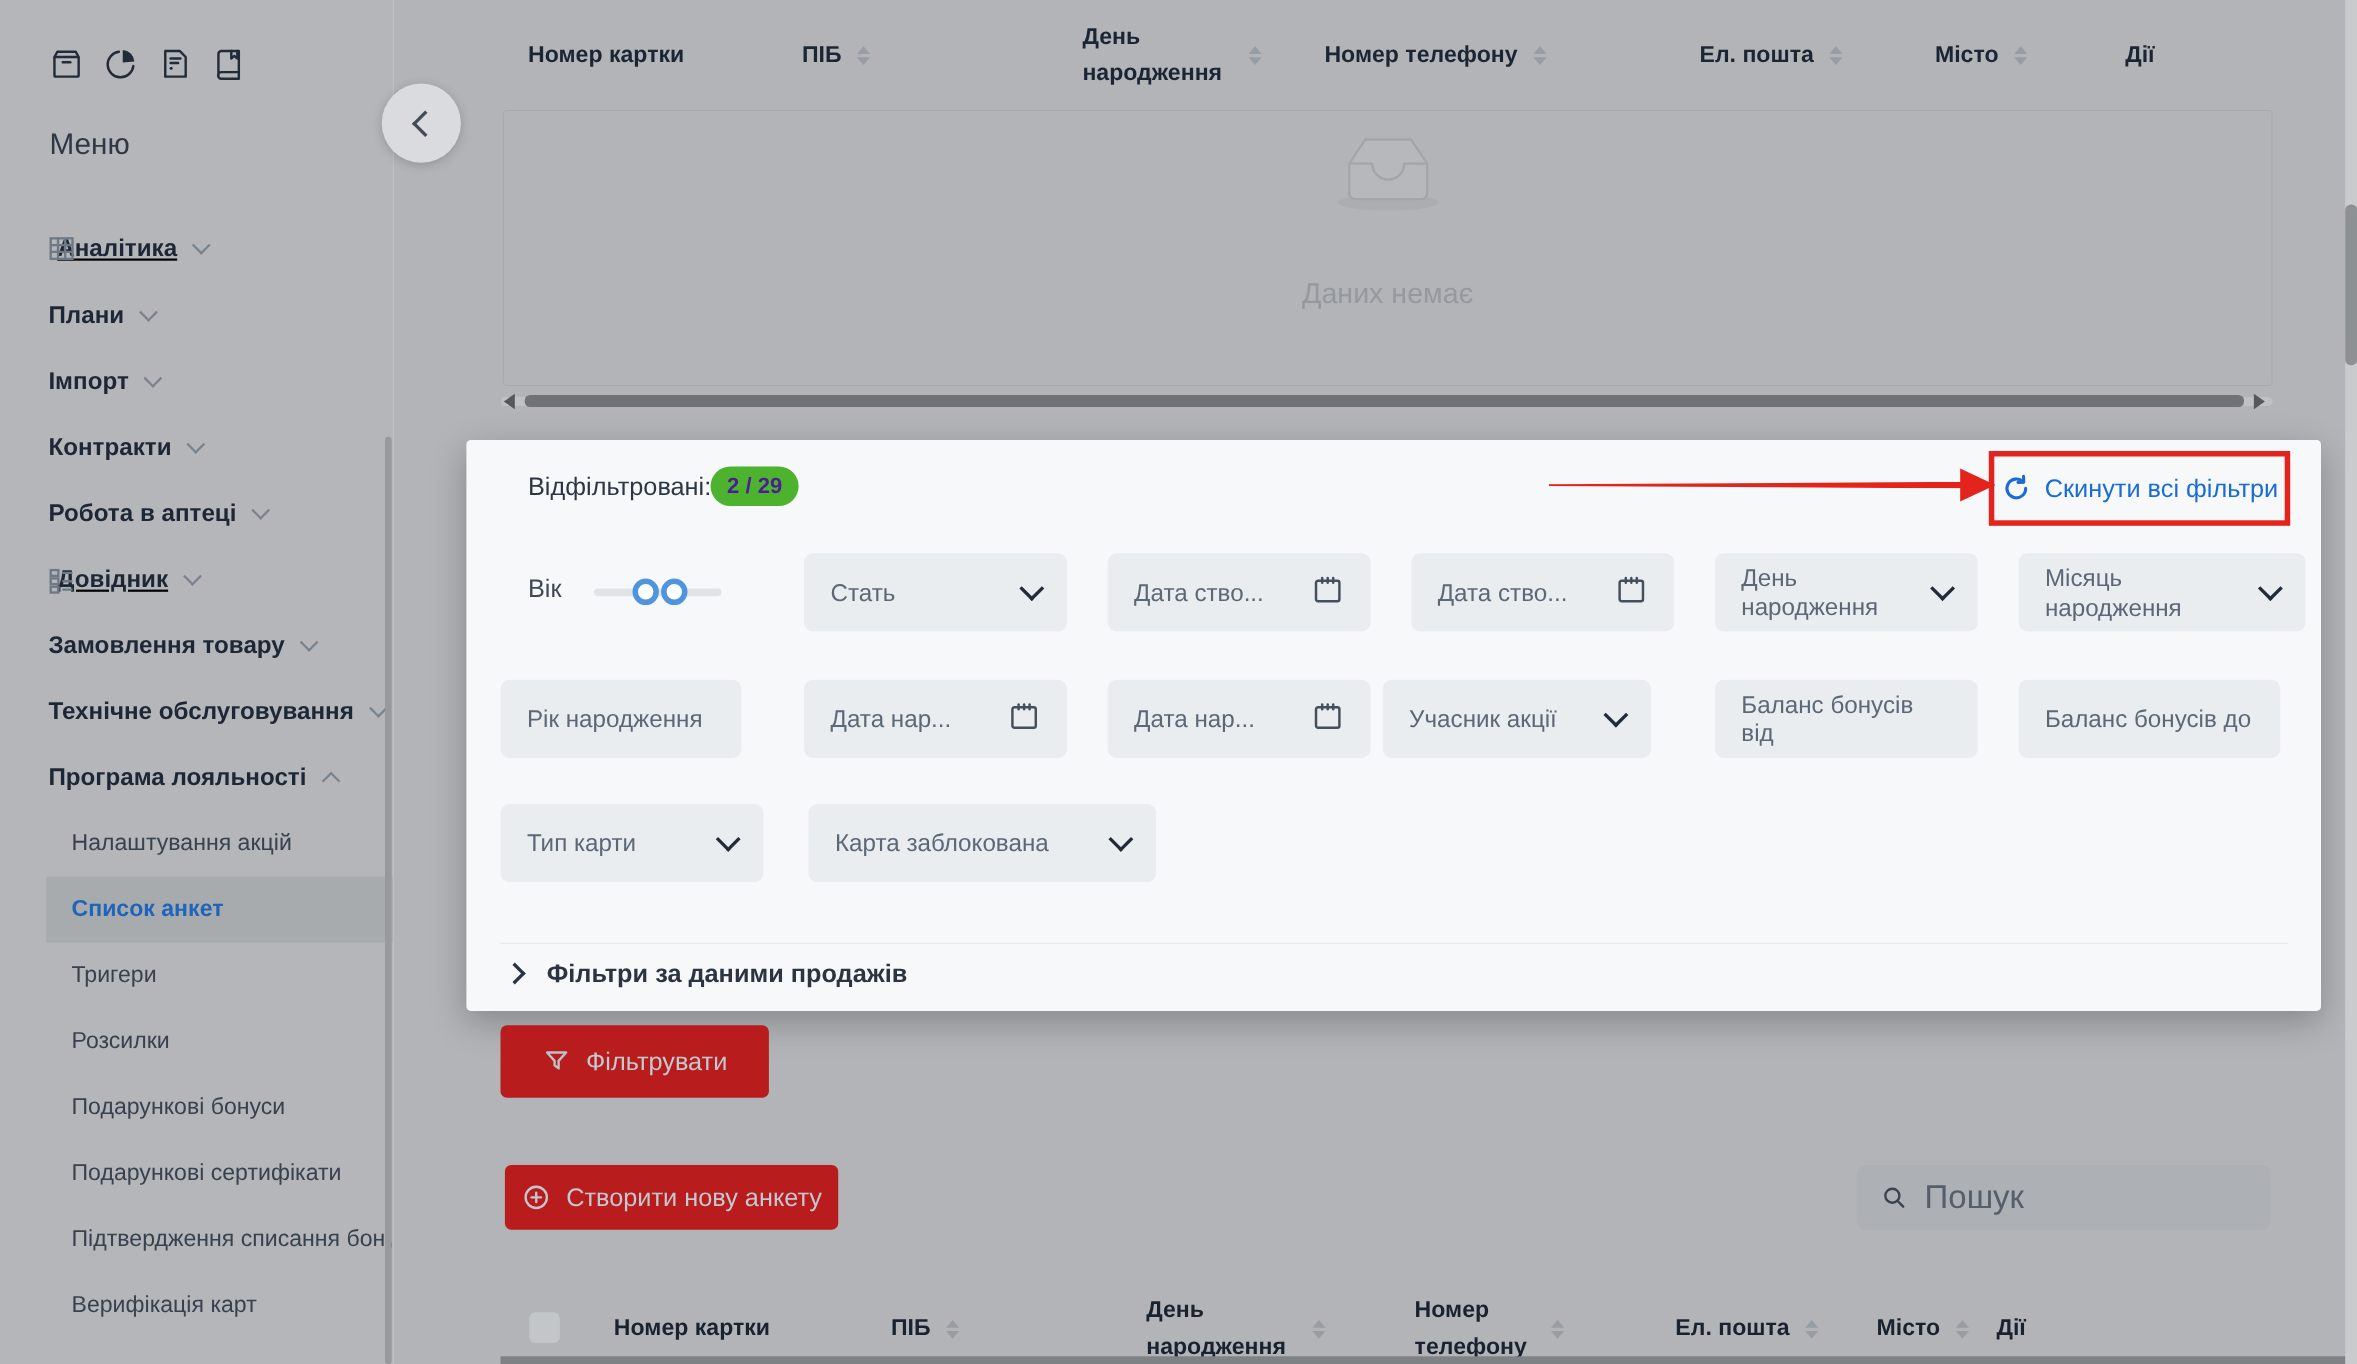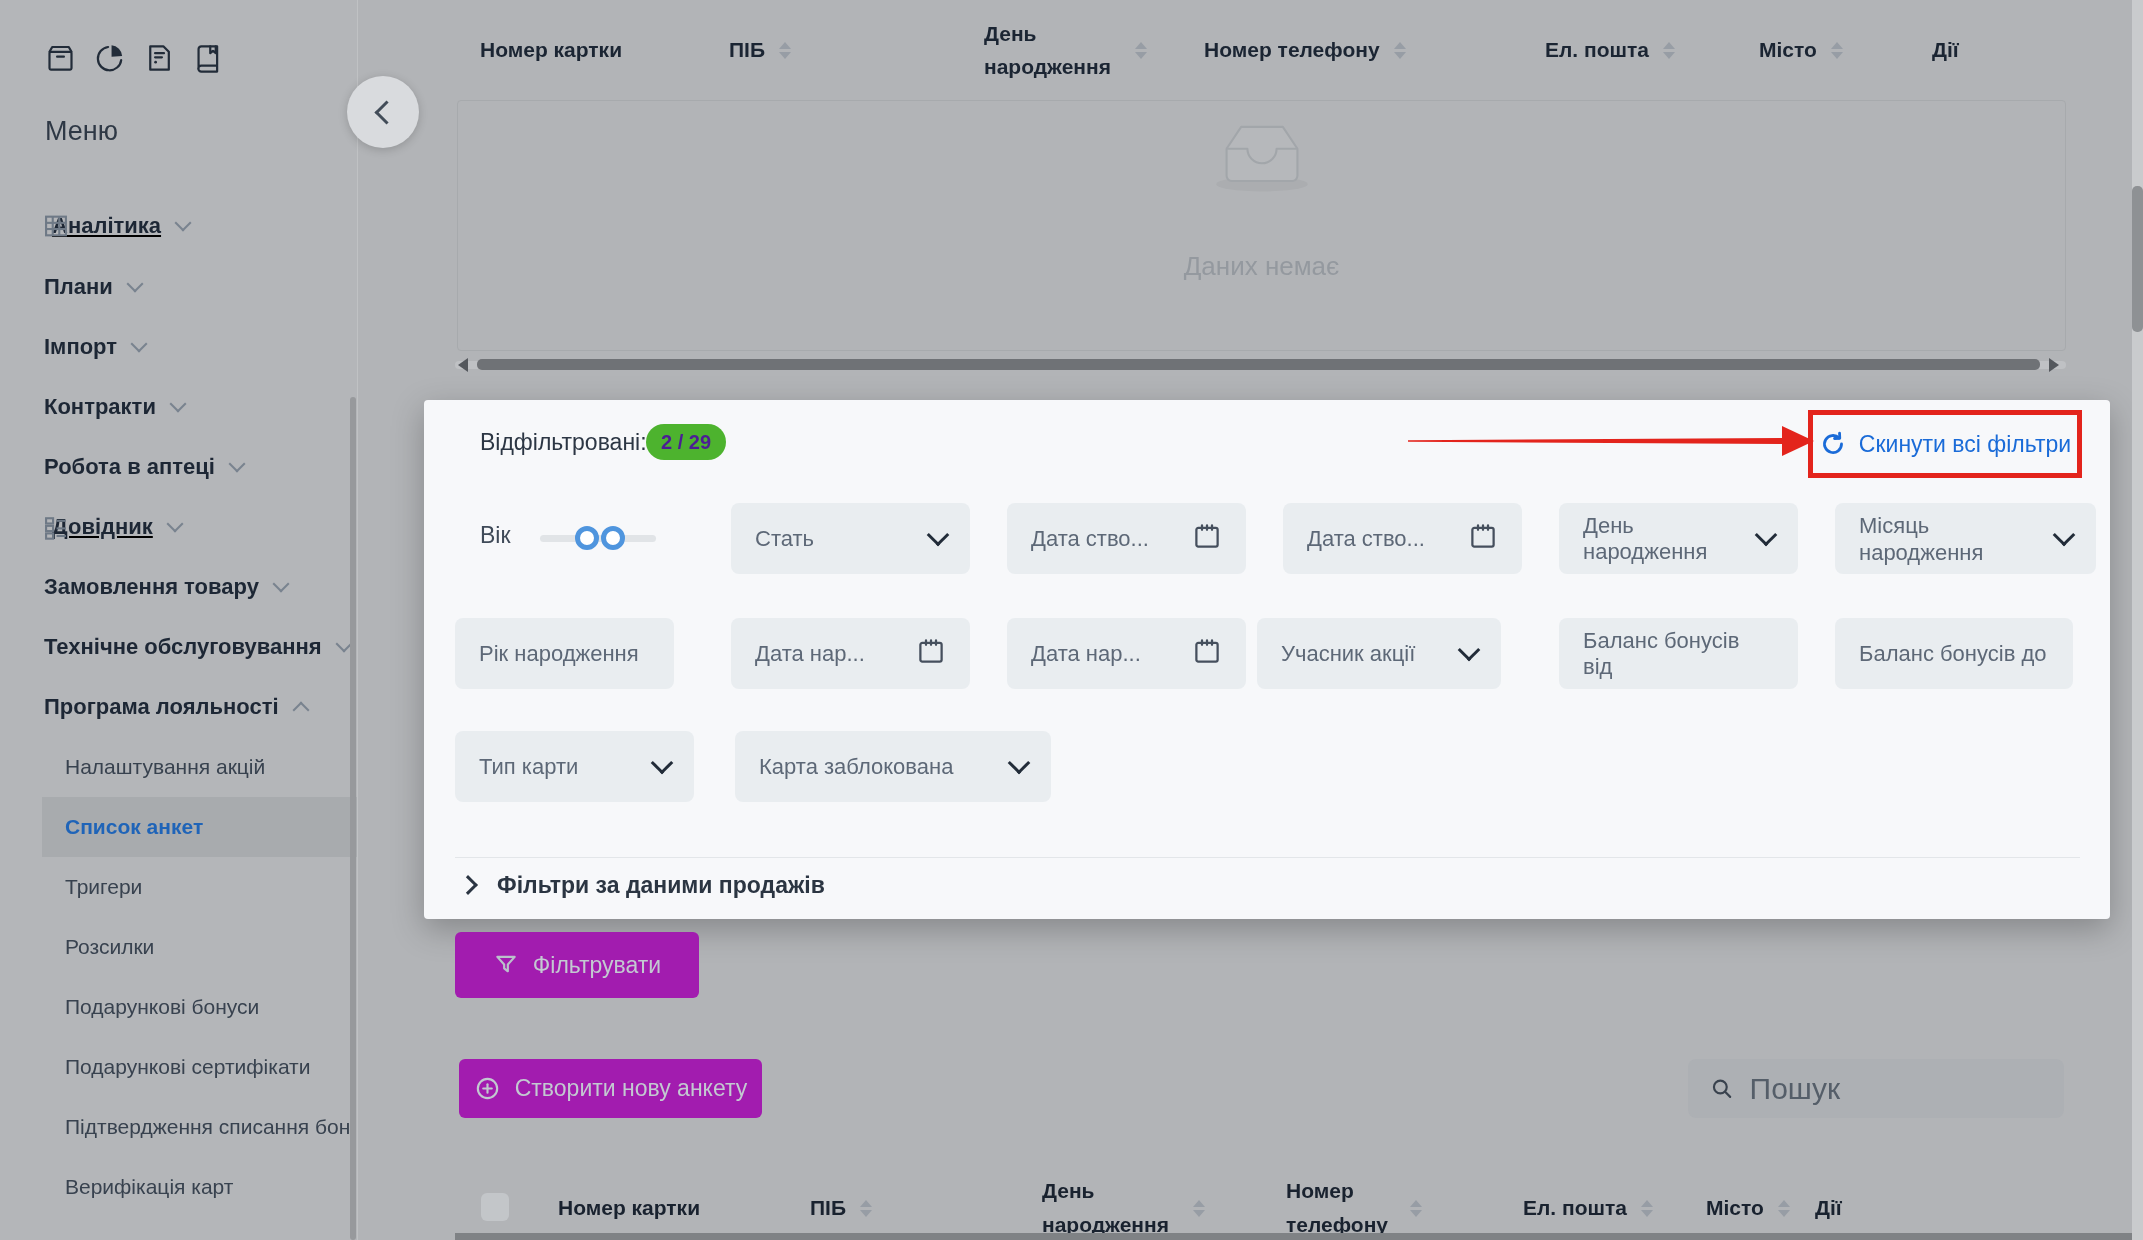--- a/index.html
+++ b/index.html
@@ -77,21 +77,21 @@
   .slider-track{position:absolute;left:116px;top:135px;width:116px;height:7px;background:#e1e4e7;border-radius:4px;}
   .slider-handle{position:absolute;top:126px;width:24px;height:24px;border-radius:50%;background:#ffffff;
                  border:5px solid #4f95de;box-sizing:border-box;cursor:pointer;}
 
   .divider{position:absolute;left:31px;top:457px;width:1625px;height:1px;background:#e3e6e9;}
   .expand-row{position:absolute;left:31px;top:462px;height:46px;display:flex;align-items:center;gap:22px;cursor:pointer;padding-left:6px;}
   .chvr{width:11px;height:11px;border-top:3px solid #2b3542;border-right:3px solid #2b3542;transform:rotate(45deg);}
   .expand-row span.lbl{font-size:23px;font-weight:600;color:#2b3542;}
 
   
-  .btn-blue{position:absolute;background:#a21caf;border:none;border-radius:6px;display:flex;align-items:center;justify-content:center;
+  .btn-blue{position:absolute;background:#b91c1c;border:none;border-radius:6px;display:flex;align-items:center;justify-content:center;
             gap:14px;color:#c3c9d1;font-size:23px;font-family:"Liberation Sans",sans-serif;cursor:pointer;}
   .btn-blue svg{flex-shrink:0;}
   .searchbox{position:absolute;left:1688px;top:1059px;width:376px;height:59px;background:#adb0b4;border-radius:8px;
              display:flex;align-items:center;padding:0 22px;box-sizing:border-box;gap:14px;}
   .searchbox input{border:none;background:transparent;outline:none;font-size:30px;color:#38414d;width:100%;
                    font-family:"Liberation Sans",sans-serif;}
   .searchbox input::placeholder{color:#555e69;opacity:1;}
 
   
   .bhcol{position:absolute;height:64px;top:1176px;display:flex;align-items:center;color:#19222f;font-size:21px;font-weight:600;}

